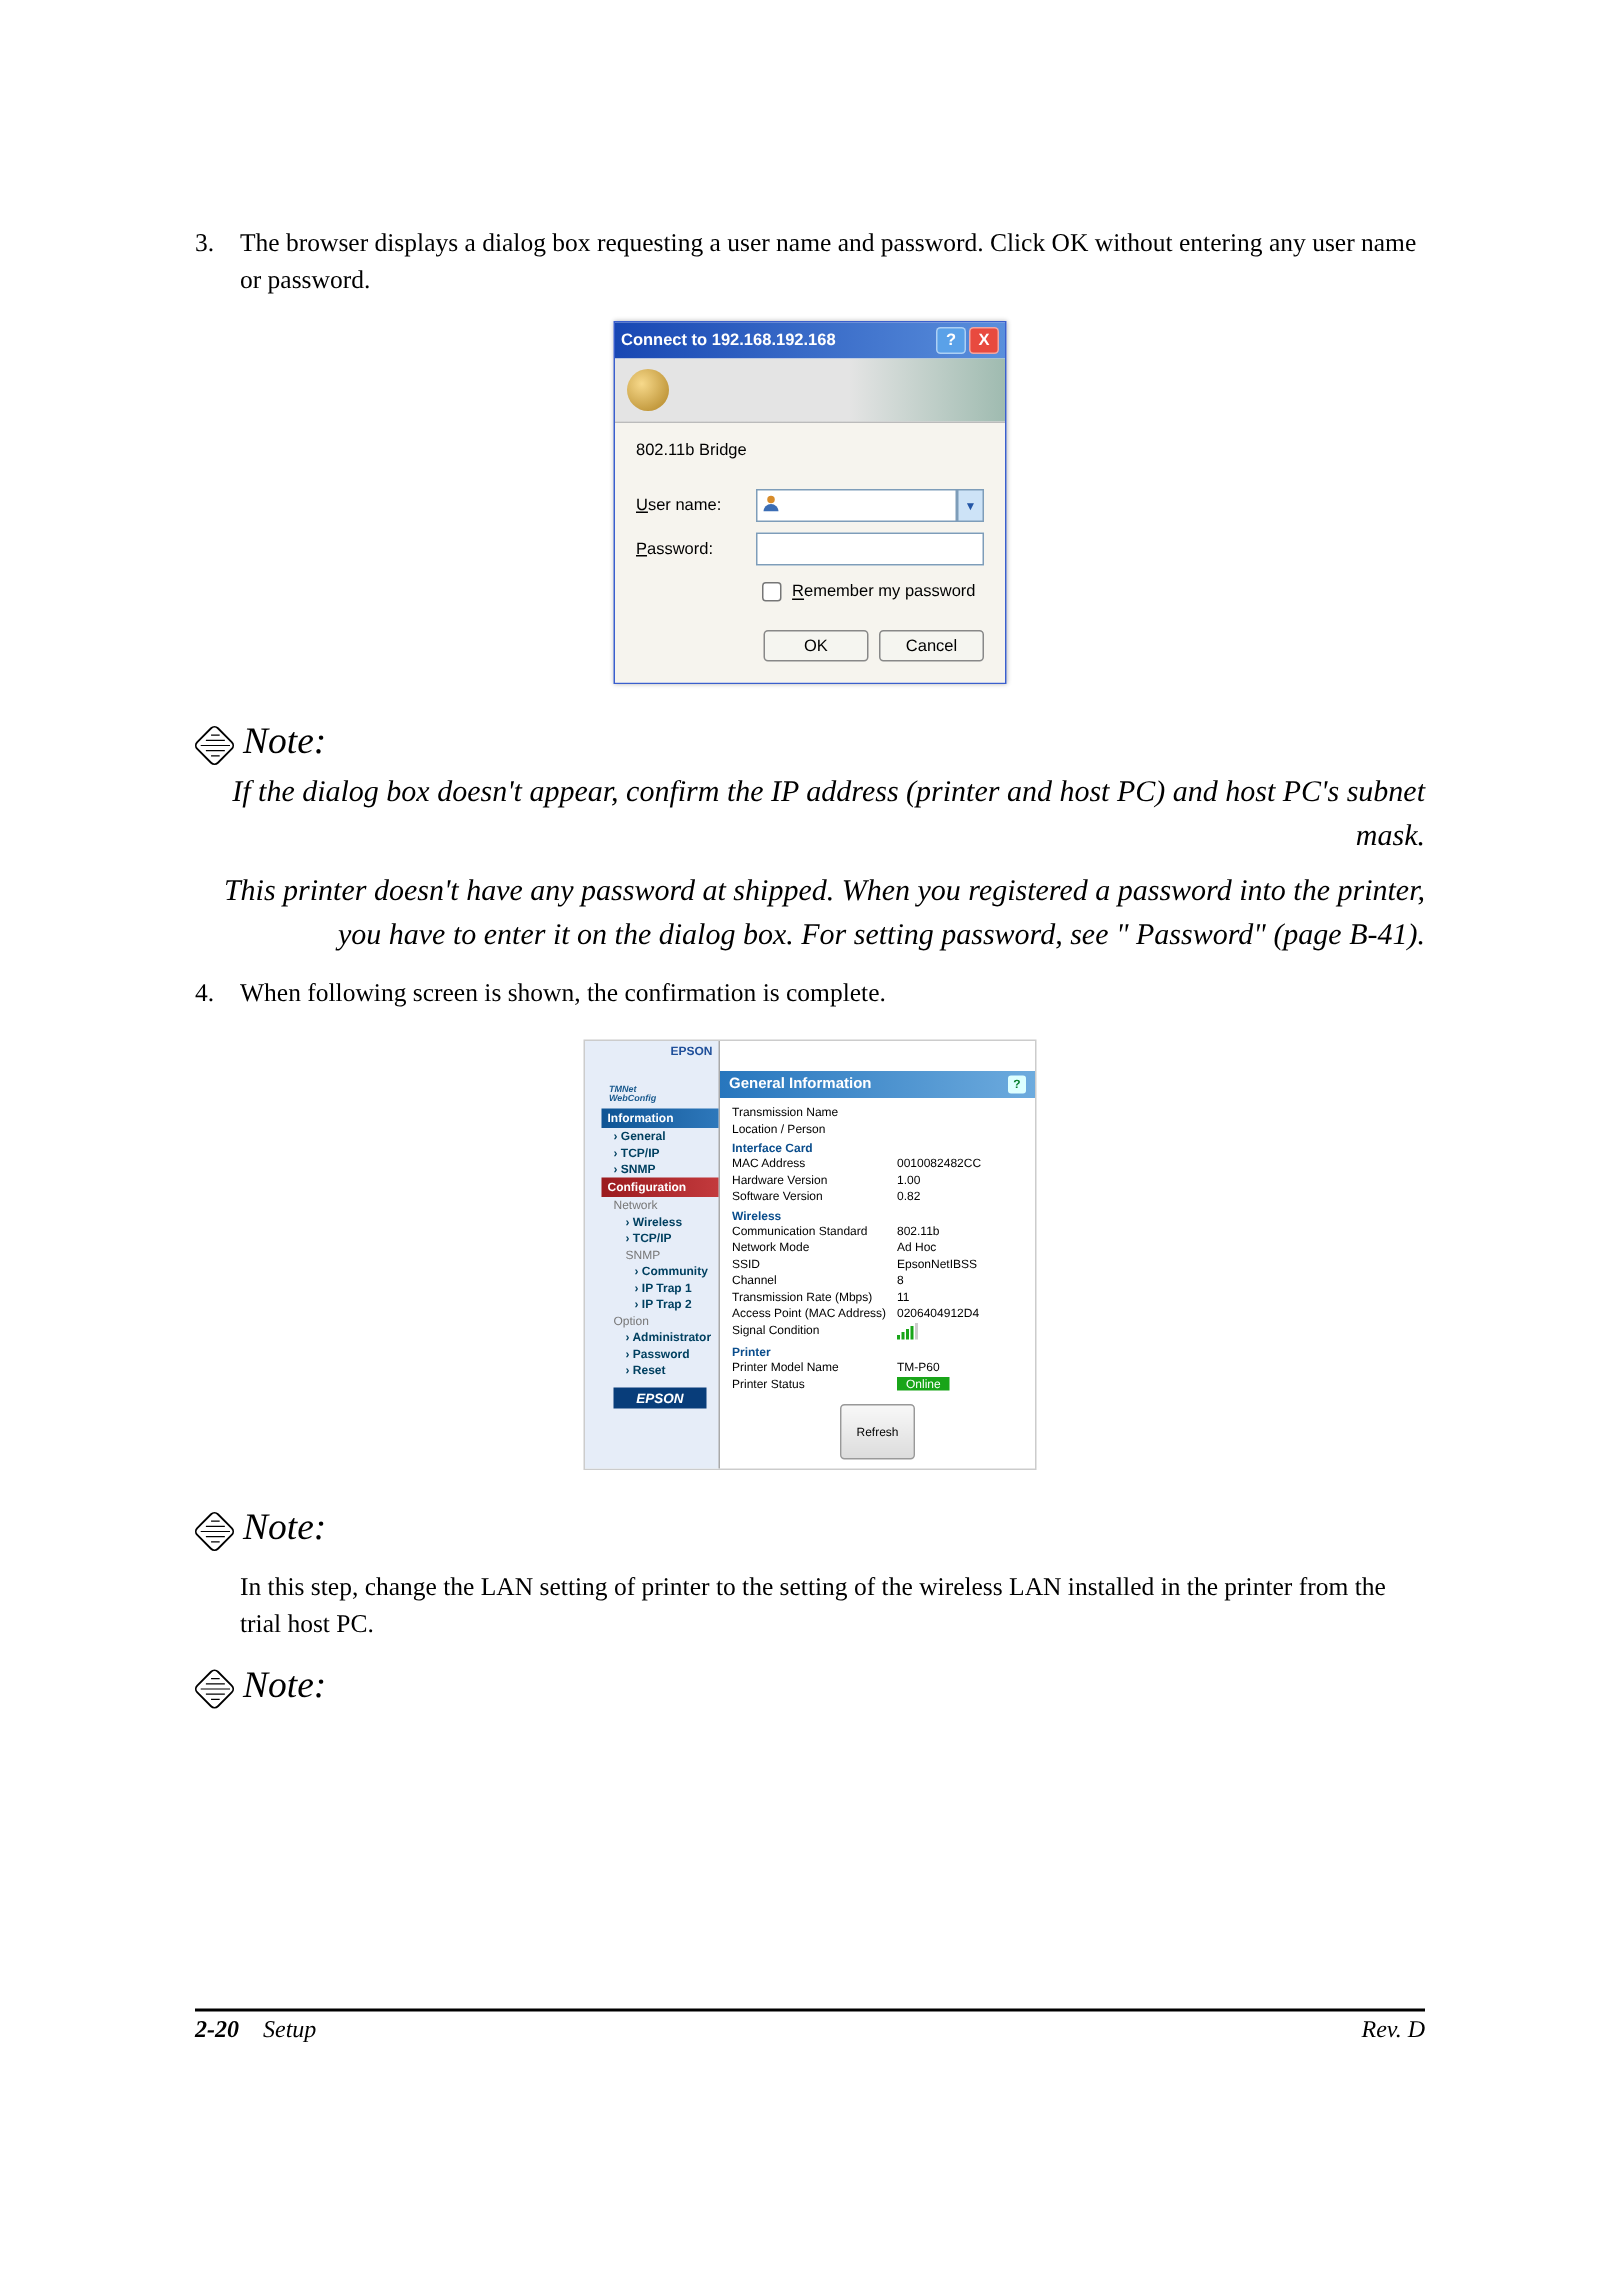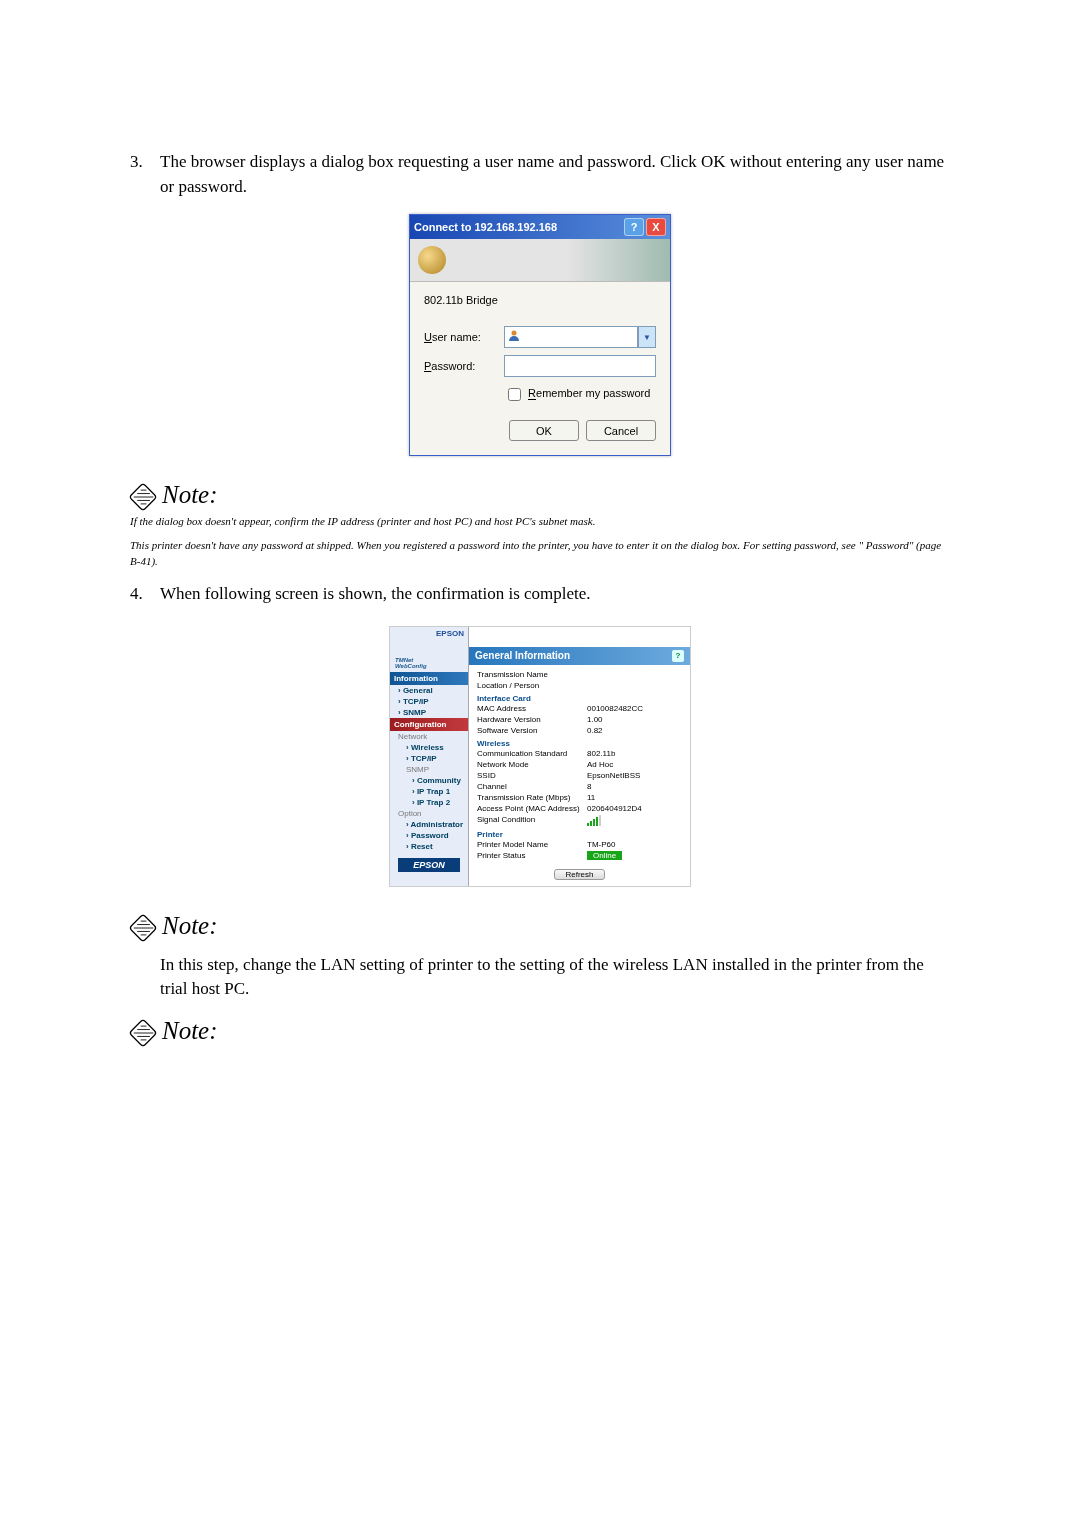--- a/index.html
+++ b/index.html
@@ -104,39 +104,41 @@
   }
   .note-icon svg { width: 26px; height: 26px; }
   .note-label {
     font-family: "Palatino Linotype", serif;
     font-style: italic;
     font-size: 25px;
     padding-bottom: 1px;
   }
   .note-text {
     font-style: italic;
-    font-size: 11px;
+    font-size: 20px;
     line-height: 1.45;
     margin: 4px 0 8px 0;
+    text-align: right;
   }
 
   
   .gi {
     display: inline-flex;
     width: 300px;
     font-family: Tahoma, sans-serif;
     font-size: 8px;
     text-align: left;
     border: 1px solid #ccc;
     background: #fff;
   }
   .gi-left {
     width: 78px;
     background: #e6edf8;
     border-right: 1px solid #aaa;
+    padding-left: 11px;
   }
   .gi-logo {
     height: 28px;
     display: flex; justify-content: flex-end; align-items: flex-start;
     padding: 2px 4px 0 0;
   }
   .gi-brand {
     font-size: 6px; font-weight: bold; color: #1a5a8e;
     padding: 0 0 3px 5px; font-style: italic;
   }
@@ -173,21 +175,21 @@
   .gi-row { display: flex; padding: 1px 0; }
   .gi-row-l { width: 110px; }
   .gi-grp { color: #0a4d8c; font-weight: bold; margin-top: 3px; }
   .gi-status-row { display: flex; align-items: center; }
   .gi-status-val { background: #19a519; color: #fff; padding: 0 6px; }
   .gi-signal { display: inline-flex; align-items: flex-end; gap: 1px; }
   .gi-signal span { display: inline-block; width: 2px; background: #19a519; }
   .gi-signal .g { background: #ccc; }
   .gi-refresh { text-align: center; padding: 4px 0 6px 0; }
   .gi-refresh button {
-    font-size: 8px; padding: 0 10px;
+    font-size: 8px; padding: 13px 10px;
     background: linear-gradient(#f8f8f8,#dcdcdc);
     border: 1px solid #999; border-radius: 3px;
   }
 
   .h-266 {
     font-family: Arial, Helvetica, sans-serif;
     font-style: italic;
     font-weight: bold;
     font-size: 20px;
     margin: 22px 0 12px 0;
@@ -408,14 +410,22 @@
       <span class="note-icon">
         <svg viewBox="0 0 32 32">
             <rect x="4" y="4" width="24" height="24" rx="4" fill="none" stroke="#000" stroke-width="1.5"></rect>
             <path d="M8 12 l5 -5 M8 18 l11 -11 M8 24 l17 -17 M14 24 l11 -11 M20 24 l5 -5" stroke="#000" stroke-width="1" fill="none"></path>
           </svg>
       </span>
       <span class="note-label">Note:</span>
     </div>
   </div>
 
+  <div class="footer">
+    <span>
+      <span class="pg">2-20</span>
+      &nbsp;&nbsp;
+      <span class="sec">Setup</span>
+    </span>
+    <span>Rev. D</span>
+  </div>
 
 </div>
 
 </body></html>

